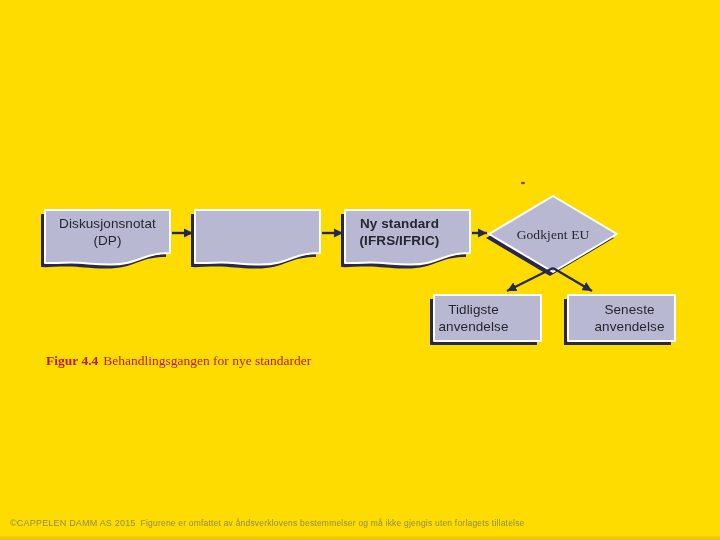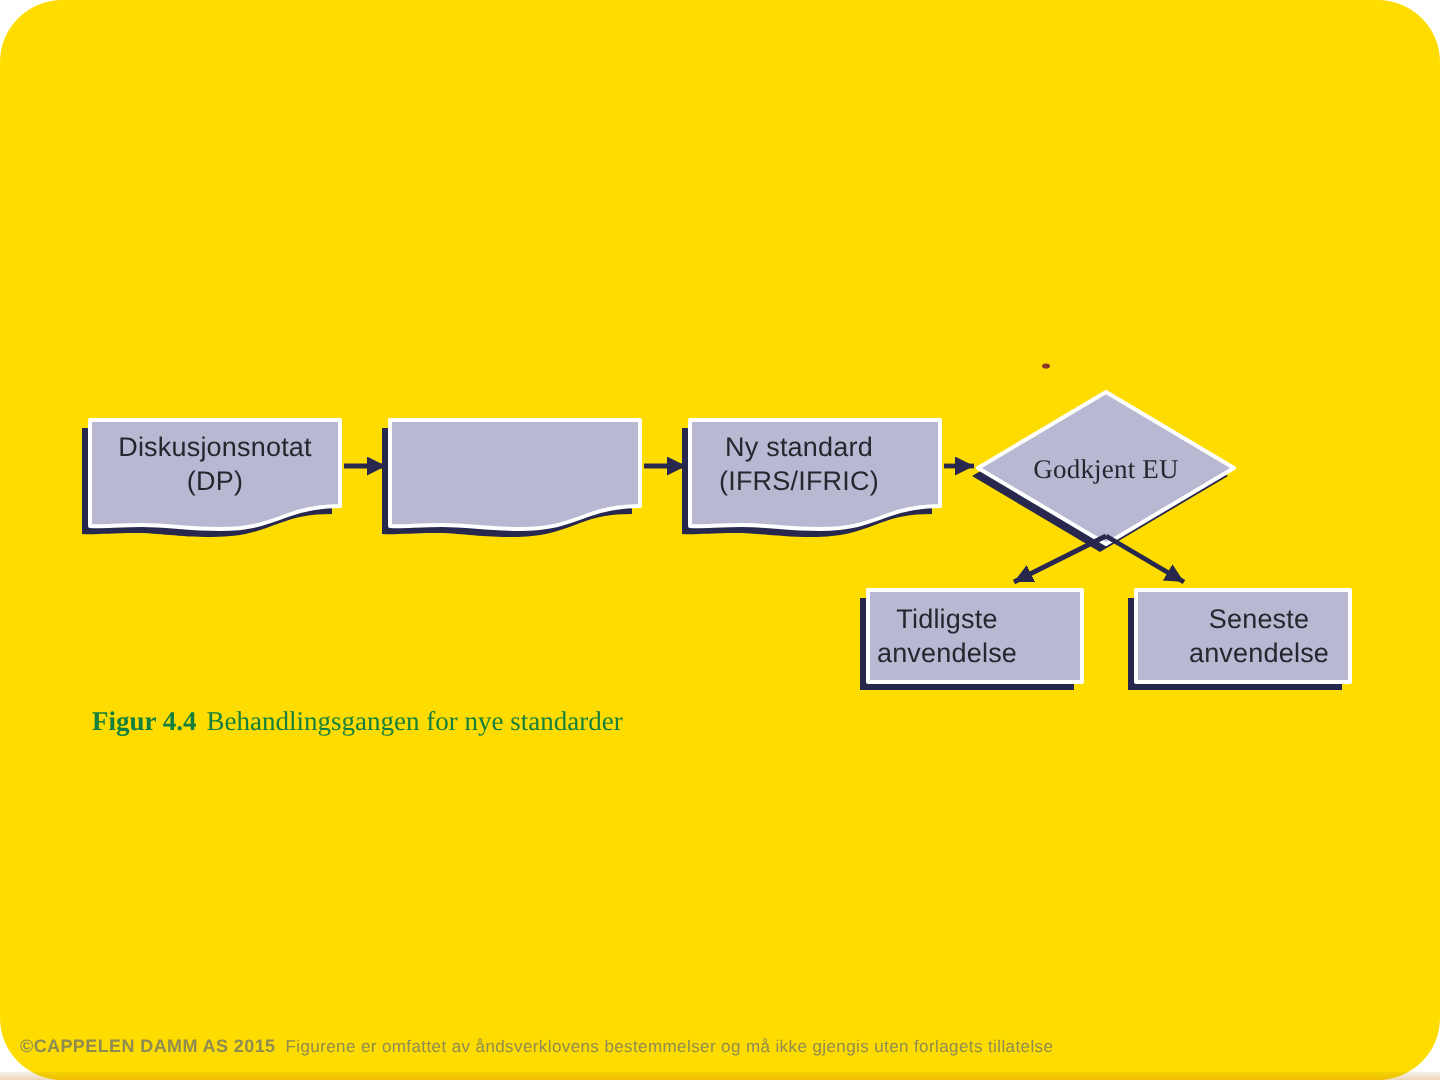--- a/index.html
+++ b/index.html
@@ -5,58 +5,57 @@
   html,body{margin:0;padding:0;}
   body{
     width:720px;height:540px;
     font-family:"Liberation Sans",sans-serif;
     overflow:hidden;
   }
   .slide{
     position:relative;
     width:720px;height:540px;
     background:#ffdc00;
-    border-radius:31px;
   }
   .diagram-svg{
     position:absolute;left:0;top:0;width:720px;height:540px;
   }
   .node-shadow{fill:#28284f;stroke:none;}
   .node-shape{fill:#b8b8d3;stroke:#ffffff;stroke-width:2;stroke-linejoin:round;}
   .flow-line{stroke:#28284f;stroke-width:2.4;fill:none;}
   .node-label{
     position:absolute;
     display:flex;align-items:center;justify-content:center;
     text-align:center;
     font-size:13.5px;line-height:17px;
     color:#26262e;
     white-space:pre-line;
     letter-spacing:0.1px;
   }
   .lbl-dp{left:45px;top:210px;width:125px;height:44px;}
   .lbl-ed{left:195px;top:210px;width:125px;height:44px;}
-  .lbl-std{left:345px;top:210px;width:109px;height:44px;}
+  .lbl-std{left:345px;top:210px;width:109px;height:44px;font-weight:bold;}
   .lbl-eu{left:489px;top:222px;width:128px;height:24px;font-family:Liberation Serif, serif;}
   .lbl-tidligste{left:420px;top:295px;width:107px;height:46px;}
   .lbl-seneste{left:568px;top:295px;width:123px;height:46px;}
   .caption{
     position:absolute;left:46px;top:352px;
     font-family:"Liberation Serif",serif;
     font-size:13.5px;line-height:17px;
-    color:#15803d;
+    color:#b91c1c;
   }
   .caption .fig-label{font-weight:bold;margin-right:5px;}
   .footer{
     position:absolute;left:10px;top:518px;width:705px;
     color:#8e8c52;
     font-size:8.5px;line-height:11px;
     letter-spacing:0.2px;
     white-space:nowrap;
   }
-  .footer .publisher{font-weight:bold;font-size:9px;margin-right:5px;}
+  .footer .publisher{font-weight:normal;font-size:9px;margin-right:5px;}
   .bottom-edge{
     position:absolute;left:0;bottom:0;width:720px;height:4px;
     background:linear-gradient(to bottom, rgba(90,80,0,0.08), rgba(200,110,0,0.28));
   }
 </style>
 </head>
 <body>
 
 <div class="slide">
 

